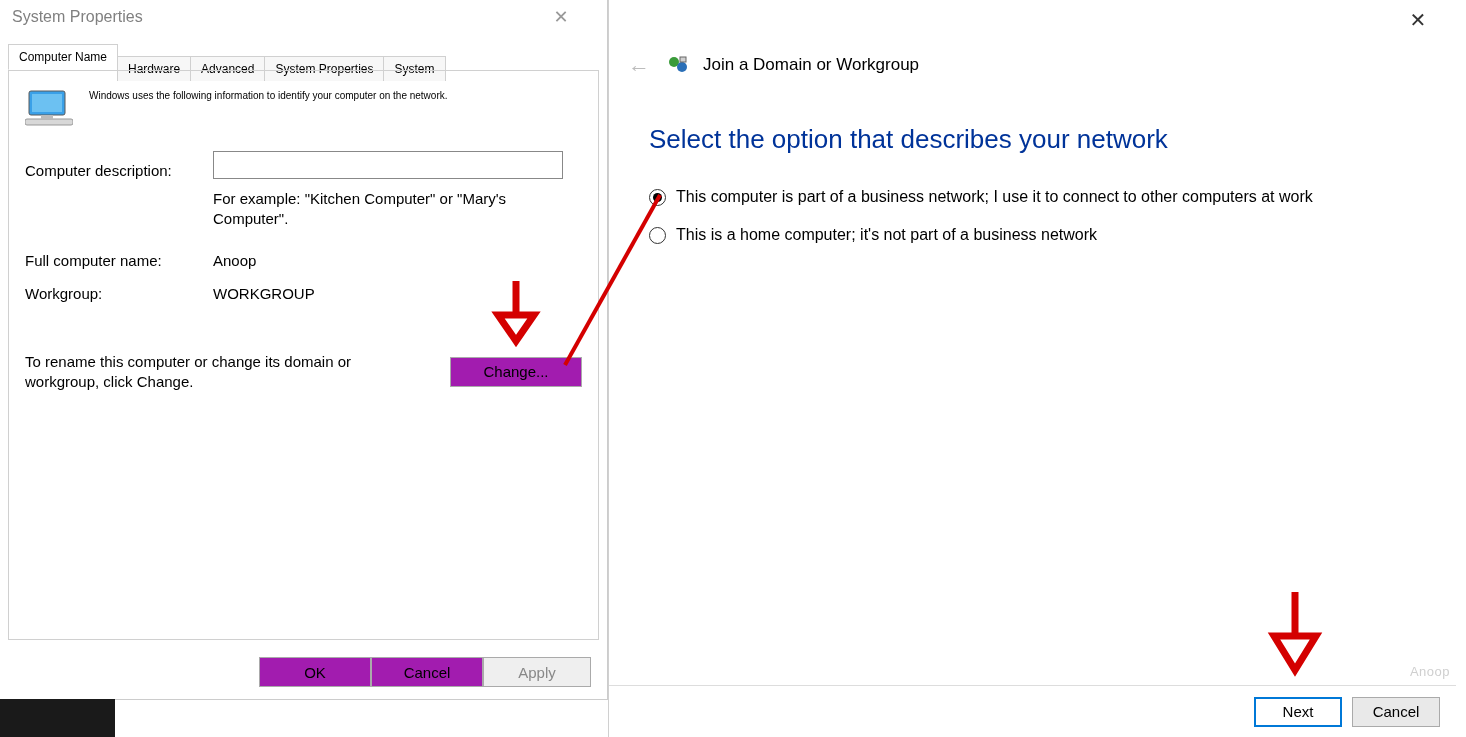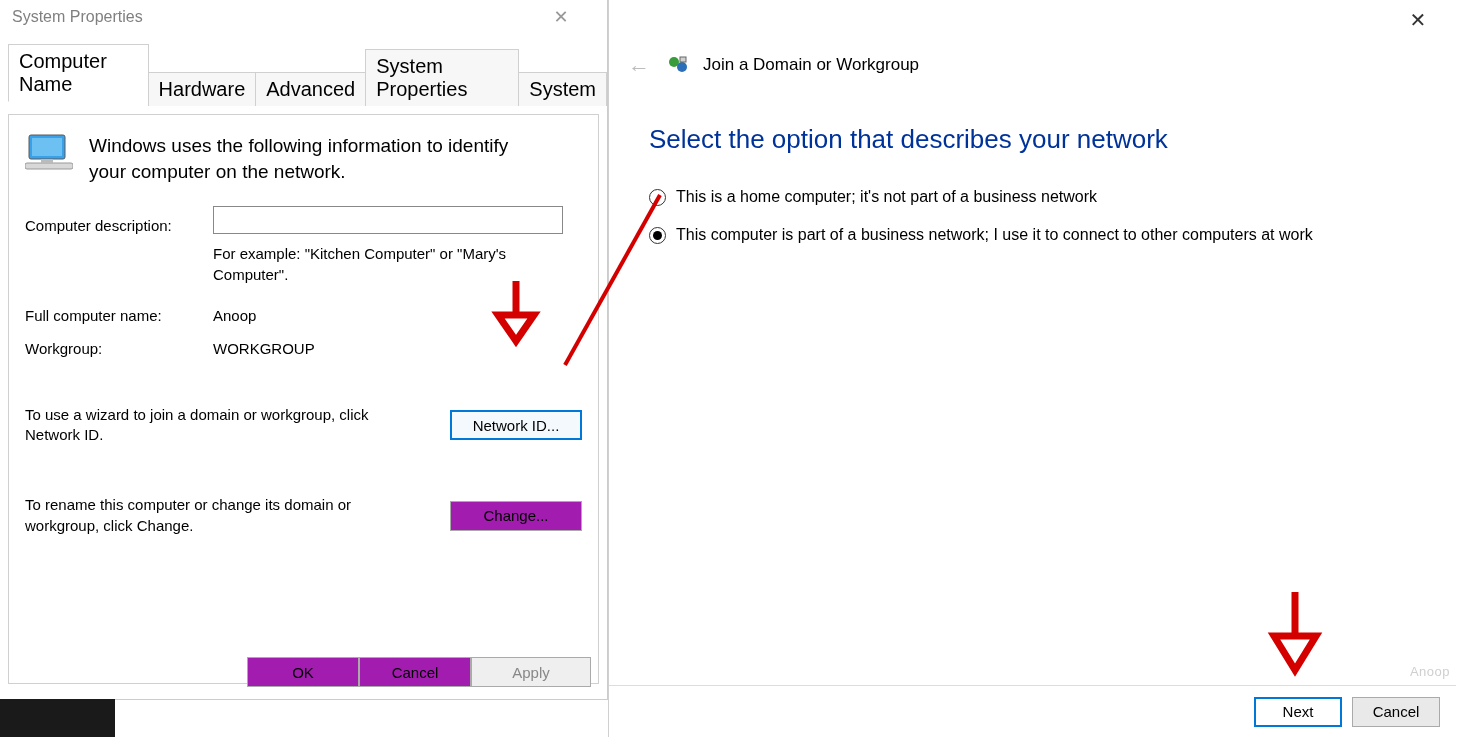--- a/index.html
+++ b/index.html
@@ -36,51 +36,51 @@
     }
     .sysprops-titlebar .close {
       width: 40px;
       text-align: center;
       font-size: 18px;
       color: #999;
       cursor: pointer;
     }
     .tabs {
       display: flex;
-      margin: 10px 0 12px 8px;
+      margin: 10px 0 0 8px;
       align-items: flex-end;
-      font-size: 20px;
+      font-size: 12px;
     }
     .tab {
       padding: 5px 10px;
       border: 1px solid #d0d0d0;
       border-bottom: none;
       background: #f7f7f7;
       cursor: pointer;
       position: relative;
-      top: 4px;
+      top: 11px;
     }
     .tab.active {
       background: #fff;
       border-bottom: 1px solid #fff;
       top: 0;
     }
     .tab + .tab { margin-left: -1px; }
     .tab-body {
       border: 1px solid #d0d0d0;
       margin: 0 8px 0 8px;
       padding: 18px 16px 20px 16px;
       height: 570px;
       position: relative;
     }
     .introrow { display: flex; gap: 16px; }
     .monitor-icon {
       width: 48px; height: 40px;
     }
-    .intro-text { font-size: 19px; line-height: 1.35; max-width: 440px; }
+    .intro-text { font-size: 10px; line-height: 1.35; max-width: 440px; }
     .form-row {
       display: flex;
       align-items: flex-end;
       margin-top: 22px;
       font-size: 15px;
     }
     .form-label { width: 188px; }
     .form-value { }
     .text-input {
       width: 350px; height: 28px;
@@ -288,35 +288,31 @@
     <div class="form-row">
       <div class="form-label">Full computer name:</div>
       <div class="form-value">Anoop</div>
     </div>
 
     <div class="form-row" style="margin-top:16px;">
       <div class="form-label">Workgroup:</div>
       <div class="form-value">WORKGROUP</div>
     </div>
 
-    <div class="block" style="margin-top:48px;">
-      <div class="desc">To use a wizard to join a domain or workgroup, click Network ID.</div>
-      <button class="win-btn highlight">Network ID...</button>
-    </div>
 
     <div class="block" style="margin-top:50px;">
       <div class="desc">To rename this computer or change its domain or workgroup, click Change.</div>
       <button class="win-btn">Change...</button>
     </div>
   </div>
 
   <div class="dlg-buttons">
     <button class="win-btn" style="width:112px">OK</button>
     <button class="win-btn" style="width:112px">Cancel</button>
-    <button class="win-btn disabled" style="width:120px">Apply</button>
+    <button class="win-btn disabled" style="width:108px">Apply</button>
   </div>
 </div>
 
 <div class="lower-strip">
   <div class="dark"></div>
 </div>
 
 <div class="wizard">
   <div class="wizard-close">✕</div>
 
@@ -327,26 +323,26 @@
       <circle cx="15" cy="13" r="5" fill="#2a6fb7"></circle>
       <rect x="13" y="3" width="6" height="5" fill="#d0d0d0" stroke="#666"></rect>
     </svg>
     <span class="wiz-title">Join a Domain or Workgroup</span>
   </div>
 
   <h1 class="wiz-heading">Select the option that describes your network</h1>
 
   <div class="radio-group">
     <div class="radio-opt">
+      <span class="radio-dot checked"></span>
+      <span>This computer is part of a business network; I use it to connect to other computers at work</span>
+    </div>
+    <div class="radio-opt">
       <span class="radio-dot"></span>
       <span>This is a home computer; it's not part of a business network</span>
-    </div>
-    <div class="radio-opt">
-      <span class="radio-dot checked"></span>
-      <span>This computer is part of a business network; I use it to connect to other computers at work</span>
     </div>
   </div>
 
   <div class="watermark">Anoop</div>
 
   <div class="wiz-footer">
     <button class="wiz-btn primary">Next</button>
     <button class="wiz-btn">Cancel</button>
   </div>
 </div>

